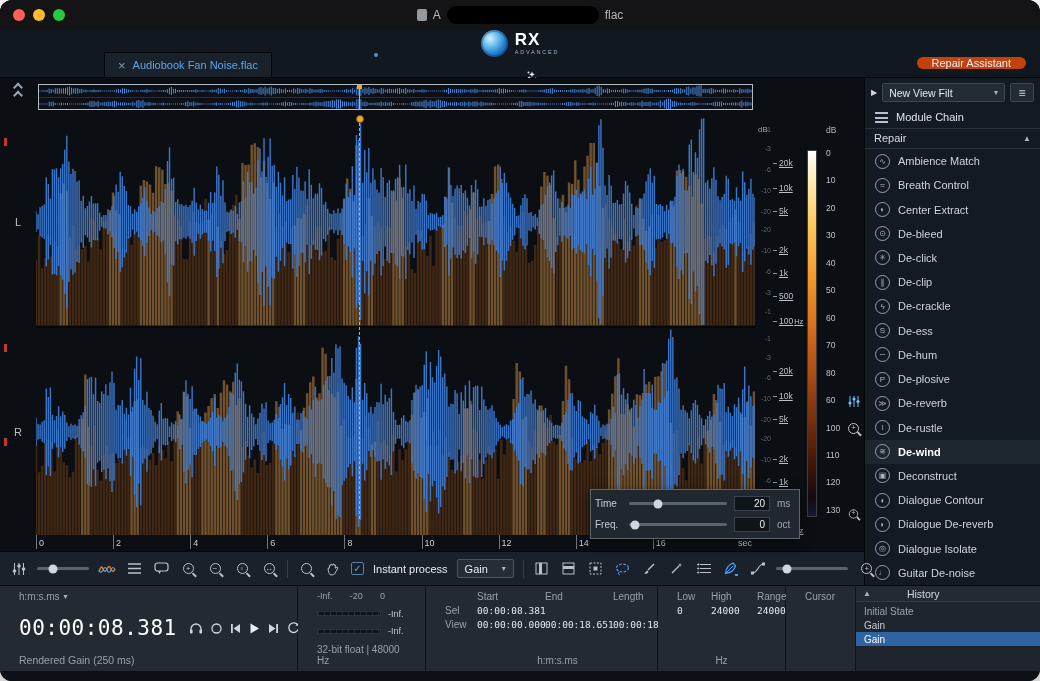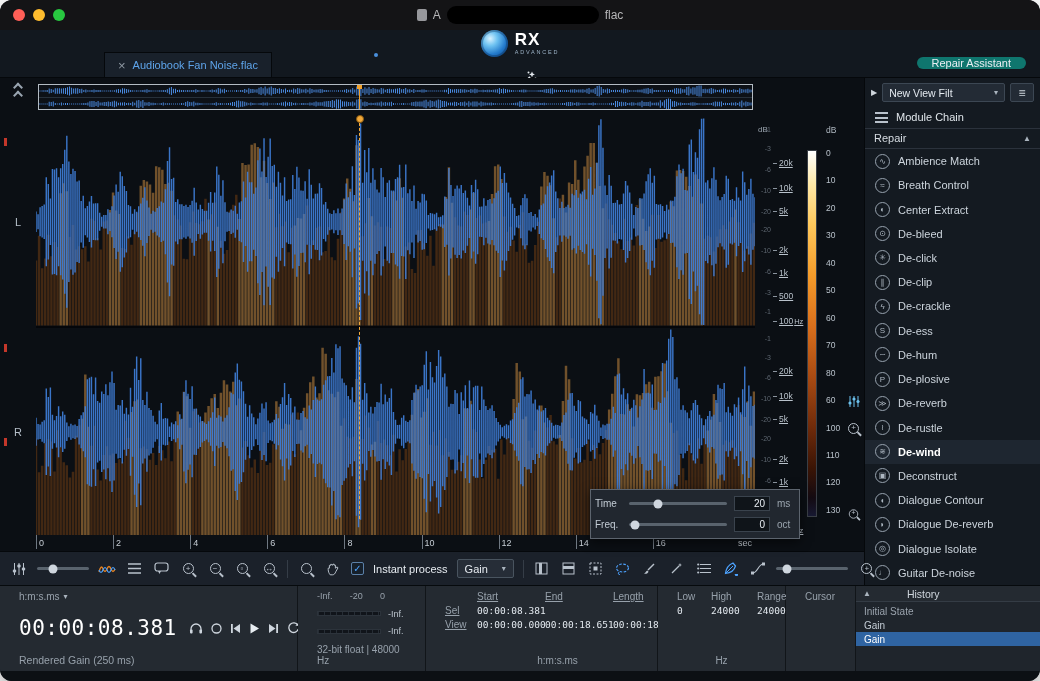--- a/index.html
+++ b/index.html
@@ -18,21 +18,21 @@
   
   .appbar{height:48px;background:#12181f;display:flex;align-items:center;padding:0 14px;position:relative;border-bottom:1px solid #05080b;flex-direction:column;}
   .logo{display:flex;align-items:center;gap:7px;}
   .swirl{width:27px;height:27px;border-radius:50%;background:radial-gradient(circle at 34% 32%,#d9f2ff 0%,#6fc3f2 28%,#2279cb 62%,#0b3b74 100%);box-shadow:inset 0 0 0 2px rgba(10,40,80,.35);}
   .logo-col{display:flex;flex-direction:column;line-height:1;}
   .logo-rx{color:#fff;font-weight:bold;font-size:17px;letter-spacing:1px;}
   .logo-sub{color:#9cb2c6;font-size:5.5px;letter-spacing:1.8px;margin-top:2px;}
   .tab{position:absolute;left:104px;bottom:0;height:25px;background:#19212b;display:flex;align-items:center;gap:7px;padding:0 13px;border:1px solid #05080b;border-bottom:none;color:#5ea4ea;font-size:11px;}
   .tab-close{color:#8e98a2;font-size:13px;line-height:1;}
   .tab-dot{position:absolute;left:374px;top:23px;width:4px;height:4px;background:#4a90dd;border-radius:50%;}
-  .ra-btn{margin-left:auto;background:#0f766e;border-radius:13px;height:25px;display:flex;align-items:center;padding:0 15px;color:#e9eef3;font-size:11px;}
+  .ra-btn{margin-left:auto;background:#c2410c;border-radius:13px;height:25px;display:flex;align-items:center;padding:0 15px;color:#e9eef3;font-size:11px;}
   .wand-btn{margin-left:14px;display:flex;align-items:center;}
 
   
   .mainrow{display:flex;height:507px;}
   .editor{flex:1;display:flex;flex-direction:column;position:relative;background:#0b0f14;min-width:0;}
   .ebody{flex:1;display:flex;min-height:0;}
 
   .lrail{width:36px;position:relative;}
   .chev{position:absolute;top:7px;left:50%;transform:translateX(-50%);}
   .chev i{width:7px;height:7px;border-left:2px solid #9aa5b1;border-top:2px solid #9aa5b1;transform:rotate(45deg);display:block;margin:-1px auto 2px;}
@@ -140,21 +140,21 @@
 
   .sp-meter{width:128px;display:flex;flex-direction:column;justify-content:space-between;font-size:9px;color:#97a1ab;}
   .mscale{display:flex;justify-content:space-between;width:68px;}
   .mrow{display:flex;align-items:center;gap:7px;}
   .mbar{width:64px;height:5px;background:#10141a;border:1px solid #2c333b;background-image:repeating-linear-gradient(90deg,#262d35 0 1px,transparent 1px 6px);}
   .mval{color:#b9c2cb;font-size:9px;}
   .mfmt{color:#97a1ab;font-size:10px;}
 
   .sp-selview{width:232px;font-size:10px;color:#97a1ab;display:flex;flex-direction:column;justify-content:space-between;}
   .svgrid{display:grid;grid-template-columns:32px 68px 68px 54px;row-gap:3px;align-items:center;}
-  .svgrid .hd{color:#97a1ab;text-decoration:underline;}
+  .svgrid .hd{color:#97a1ab;}
   .svgrid .vl{color:#e2e8ee;font-family:"DejaVu Sans Mono",monospace;font-size:9.5px;}
   .sv-unit{text-align:center;padding-left:32px;color:#97a1ab;}
 
   .sp-range{width:128px;font-size:10px;color:#97a1ab;display:flex;flex-direction:column;justify-content:space-between;}
   .rgrid{display:grid;grid-template-columns:34px 46px 30px;row-gap:3px;}
   .rgrid .vl{color:#e2e8ee;font-family:"DejaVu Sans Mono",monospace;font-size:9.5px;}
   .rg-unit{text-align:center;color:#97a1ab;}
 
   .sp-cursor{width:70px;font-size:10px;color:#97a1ab;}
 

